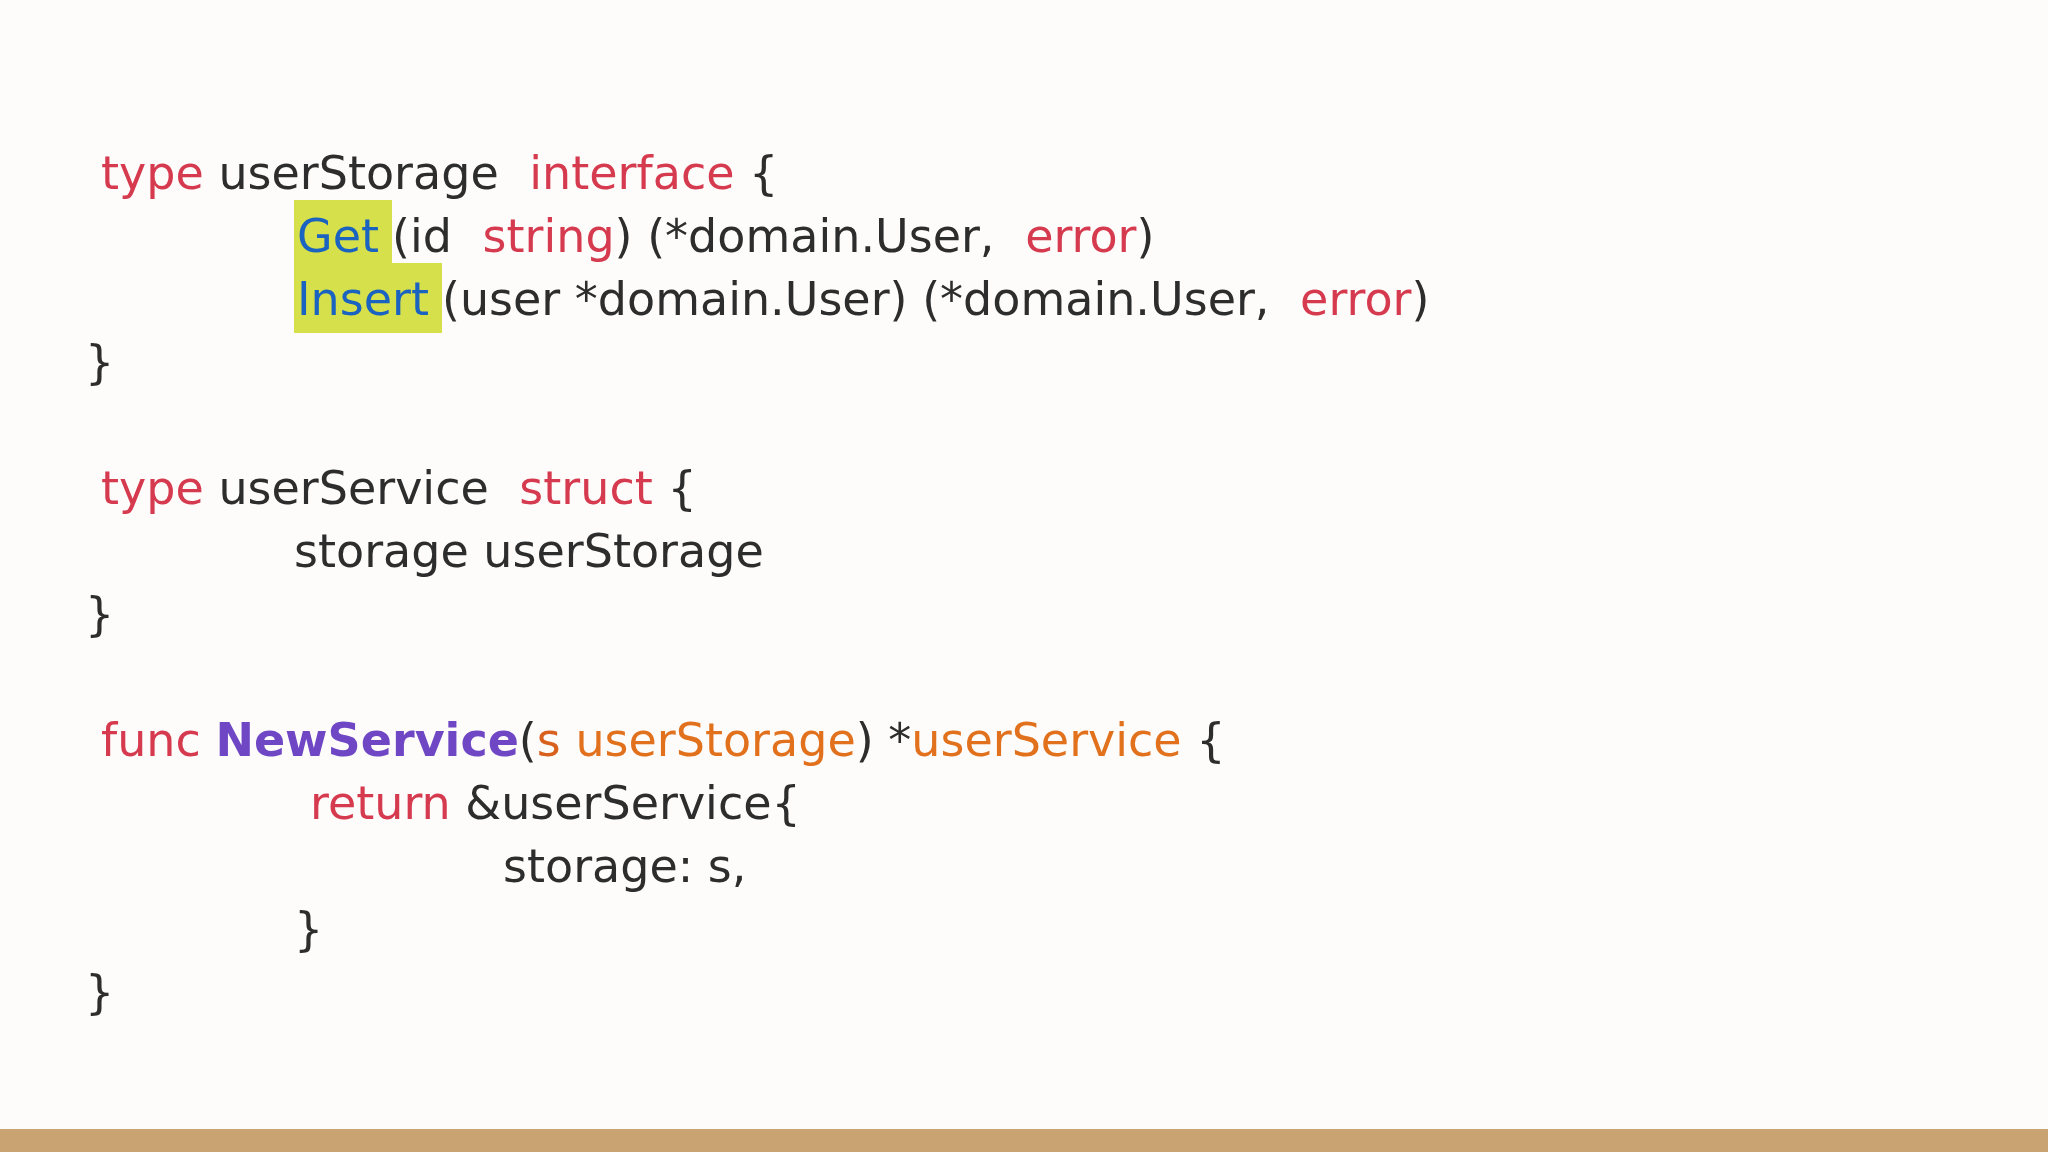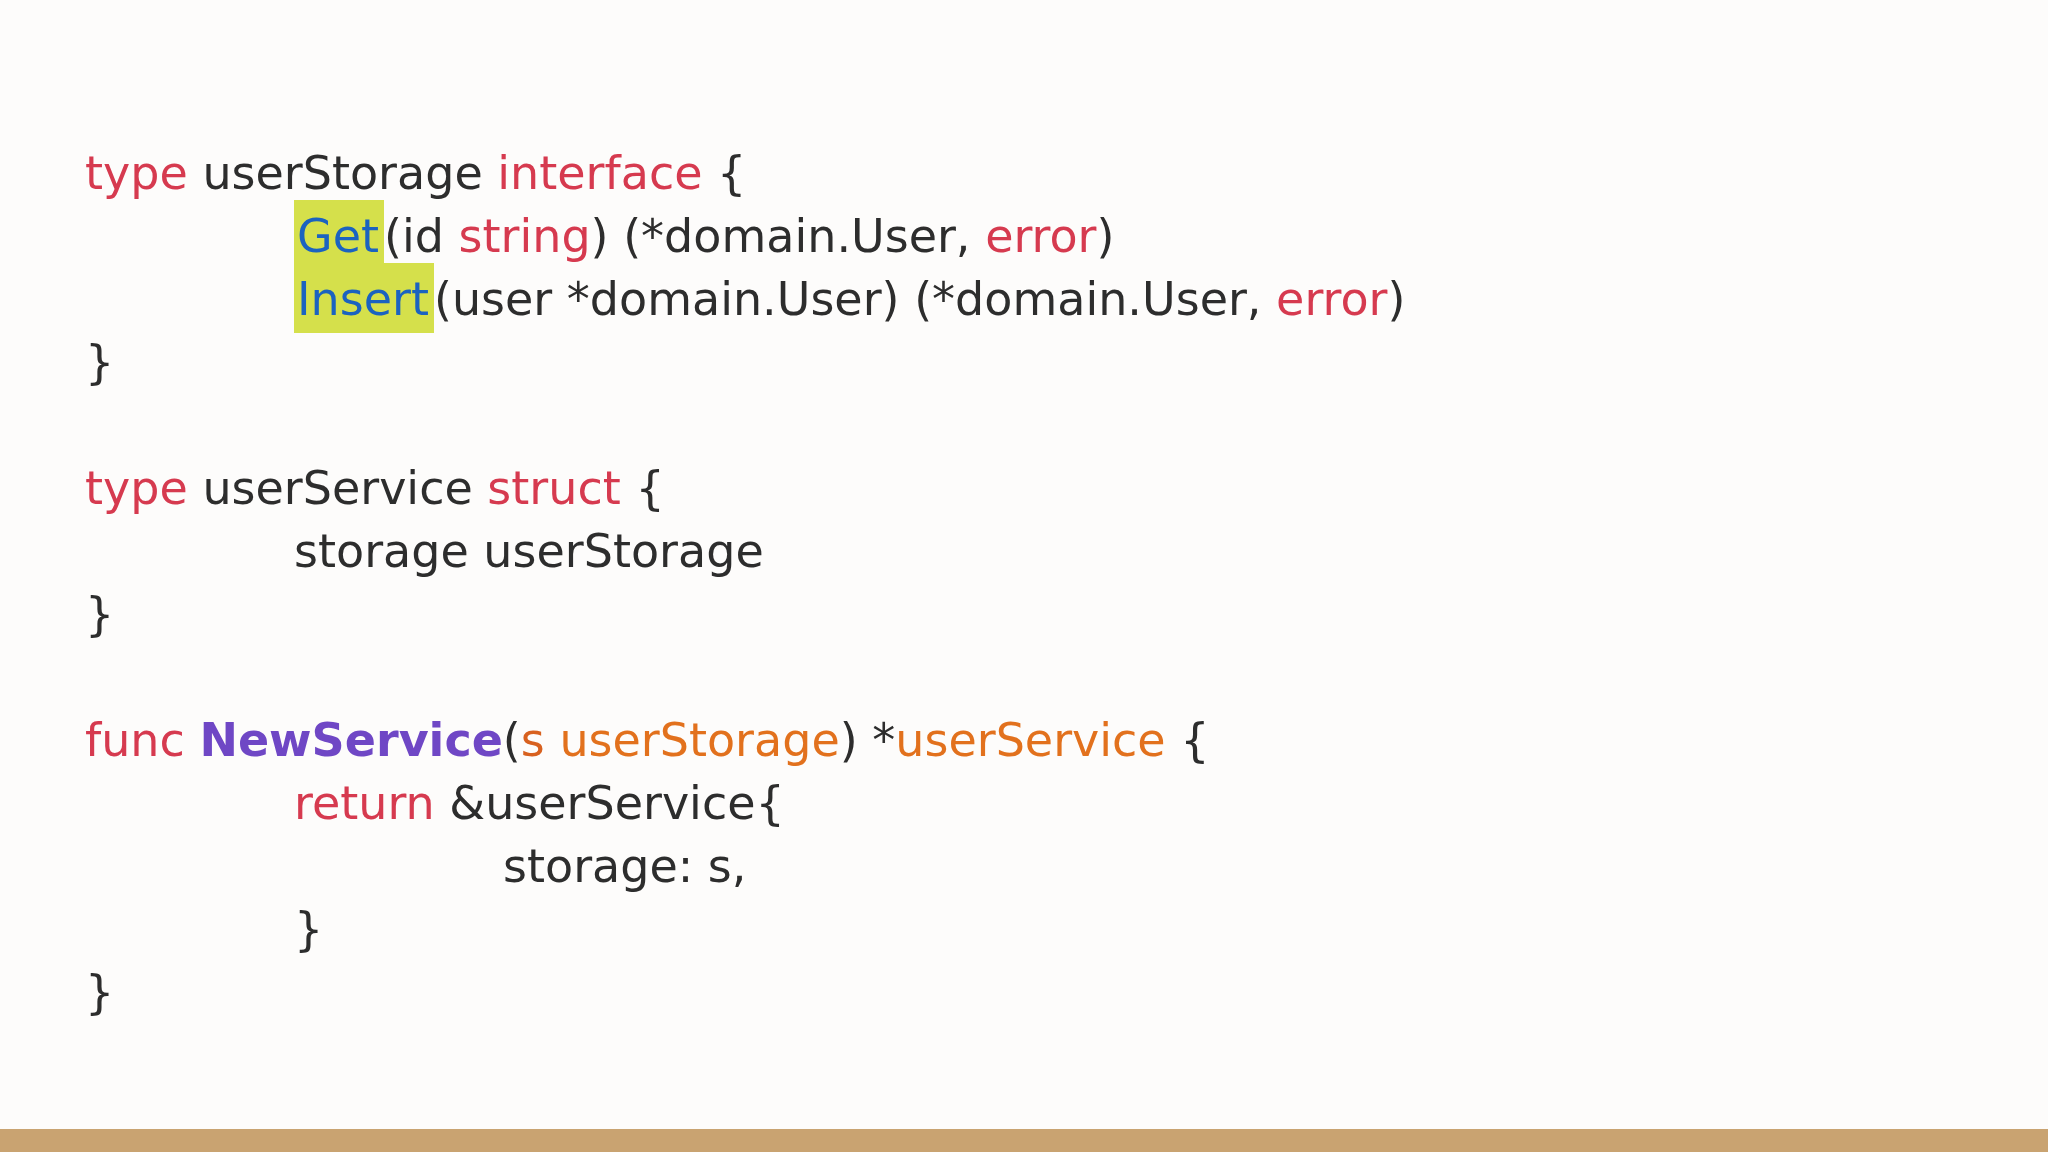--- a/index.html
+++ b/index.html
@@ -26,29 +26,29 @@
     padding: 142px 0 0 85px;
     font-family: "DejaVu Sans", "Liberation Sans", sans-serif;
     font-size: 46px;
     line-height: 63px;
     color: var(--c-plain, #2d2d2d);
   }
   .code-line {
     white-space: pre;
     min-height: 63px;
   }
-  .tok-keyword  { color: var(--c-keyword); }
+  .tok-keyword  { color: var(--c-keyword); margin-left: 16px; }
   .tok-plain    { color: var(--c-plain); }
   .tok-method   { color: var(--c-method); }
   .tok-function { color: var(--c-function); font-weight: bold; }
   .tok-type     { color: var(--c-type); }
   .tok-param    { color: var(--c-param); }
   .tok-hl {
     background: var(--c-method_highlight_bg);
-    padding: 9px 5px 7px 3px;
+    padding: 9px 13px 7px 3px;
   }
   .footer-bar {
     position: absolute;
     left: 0;
     right: 0;
     bottom: 0;
     height: 23px;
     background: var(--c-footer_bar, #c9a371);
   }
 </style>

